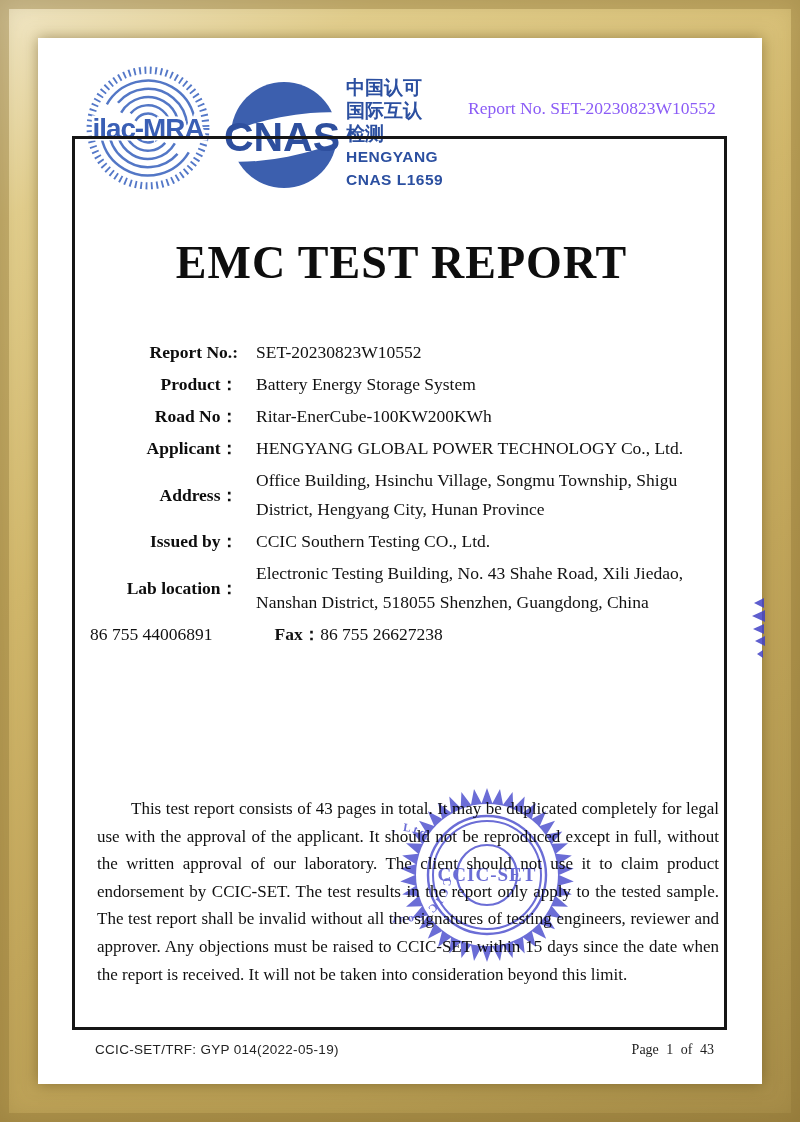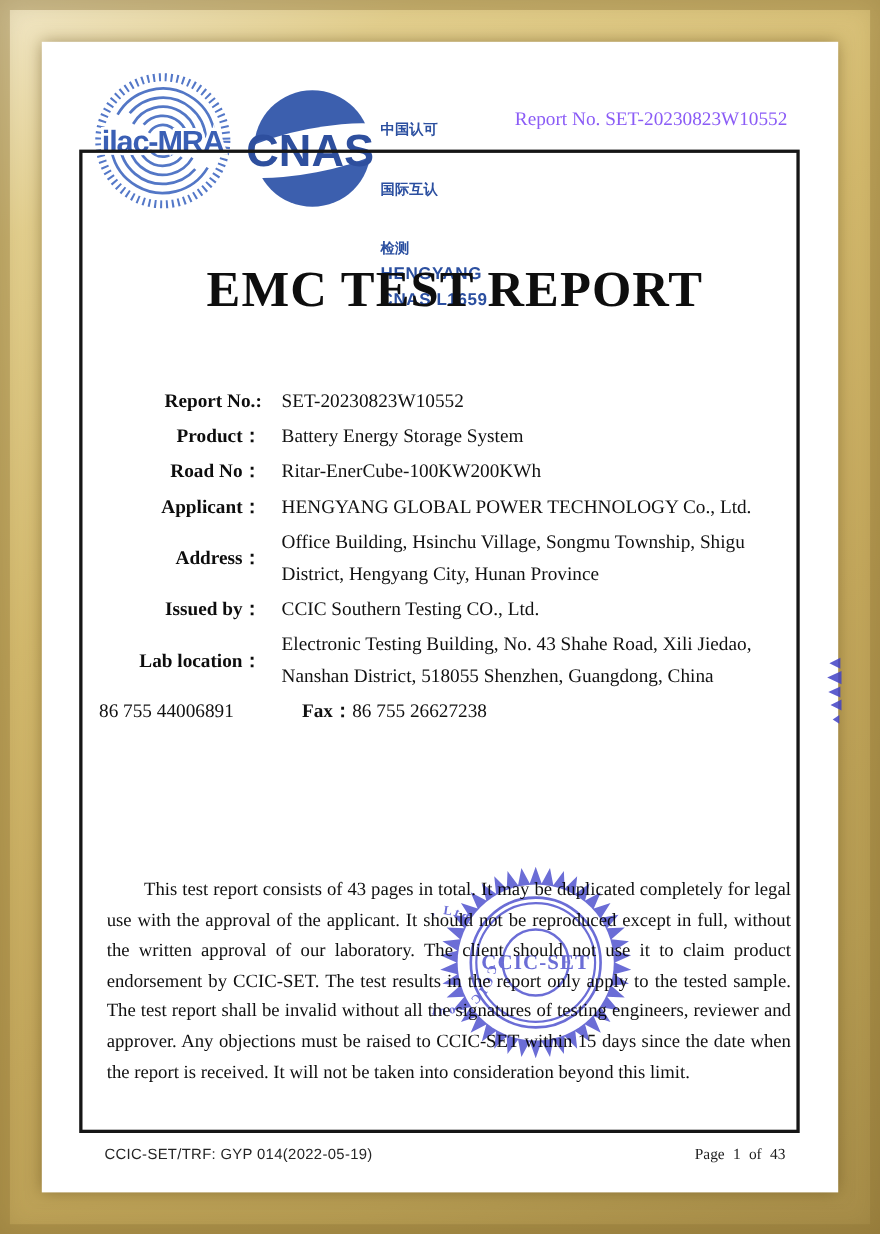--- a/index.html
+++ b/index.html
@@ -15,30 +15,30 @@
     box-shadow:0 0 14px rgba(88,66,18,.5);
   }
   .inner-rect{
     position:absolute;left:34px;top:98px;width:655px;height:894px;
     border:3px solid #161616;z-index:5;pointer-events:none;box-sizing:border-box;
   }
   
   .ilac-logo{position:absolute;left:46px;top:26px;width:128px;height:128px;z-index:2;}
   .cnas-logo{position:absolute;left:176px;top:36px;width:134px;height:122px;z-index:2;}
   .accred{position:absolute;left:308px;top:38px;z-index:2;color:#2b4fa0;line-height:23px;}
-  .accred .zh{font-family:"DejaVu Sans",sans-serif;font-weight:bold;font-size:13px;margin-top:31px;}
+  .accred .zh{font-family:"DejaVu Sans",sans-serif;font-weight:bold;font-size:19px;}
   .accred .en{font-family:"Liberation Sans","DejaVu Sans",sans-serif;font-weight:bold;font-size:15.5px;letter-spacing:.5px;}
   .report-no-header{position:absolute;left:430px;top:60px;width:280px;font-size:17.5px;color:#8b5cf6;z-index:2;}
   
   .doc-title{
-    position:absolute;left:48px;top:198px;width:655px;text-align:center;
+    position:absolute;left:36px;top:198px;width:655px;text-align:center;
     font-size:46px;font-weight:bold;color:#0e0e0e;letter-spacing:1px;z-index:2;
   }
   
-  .fields{position:absolute;left:34px;top:300px;width:640px;z-index:2;margin-top:12px;}
+  .fields{position:absolute;left:34px;top:300px;width:640px;z-index:2;}
   .frow{display:flex;align-items:center;margin-bottom:3px;}
   .flabel{width:166px;text-align:right;font-weight:bold;font-size:17.5px;color:#0d0d0d;line-height:29px;flex:none;}
   .fvalue{margin-left:18px;font-size:17.5px;color:#111;line-height:29px;flex:1;}
   .fax-label{font-weight:bold;margin-left:62px;}
   
   .disclaimer{
     position:absolute;left:59px;top:740px;width:622px;z-index:2;
     font-size:17px;line-height:27.6px;text-align:justify;text-indent:34px;color:#101010;
   }
   

